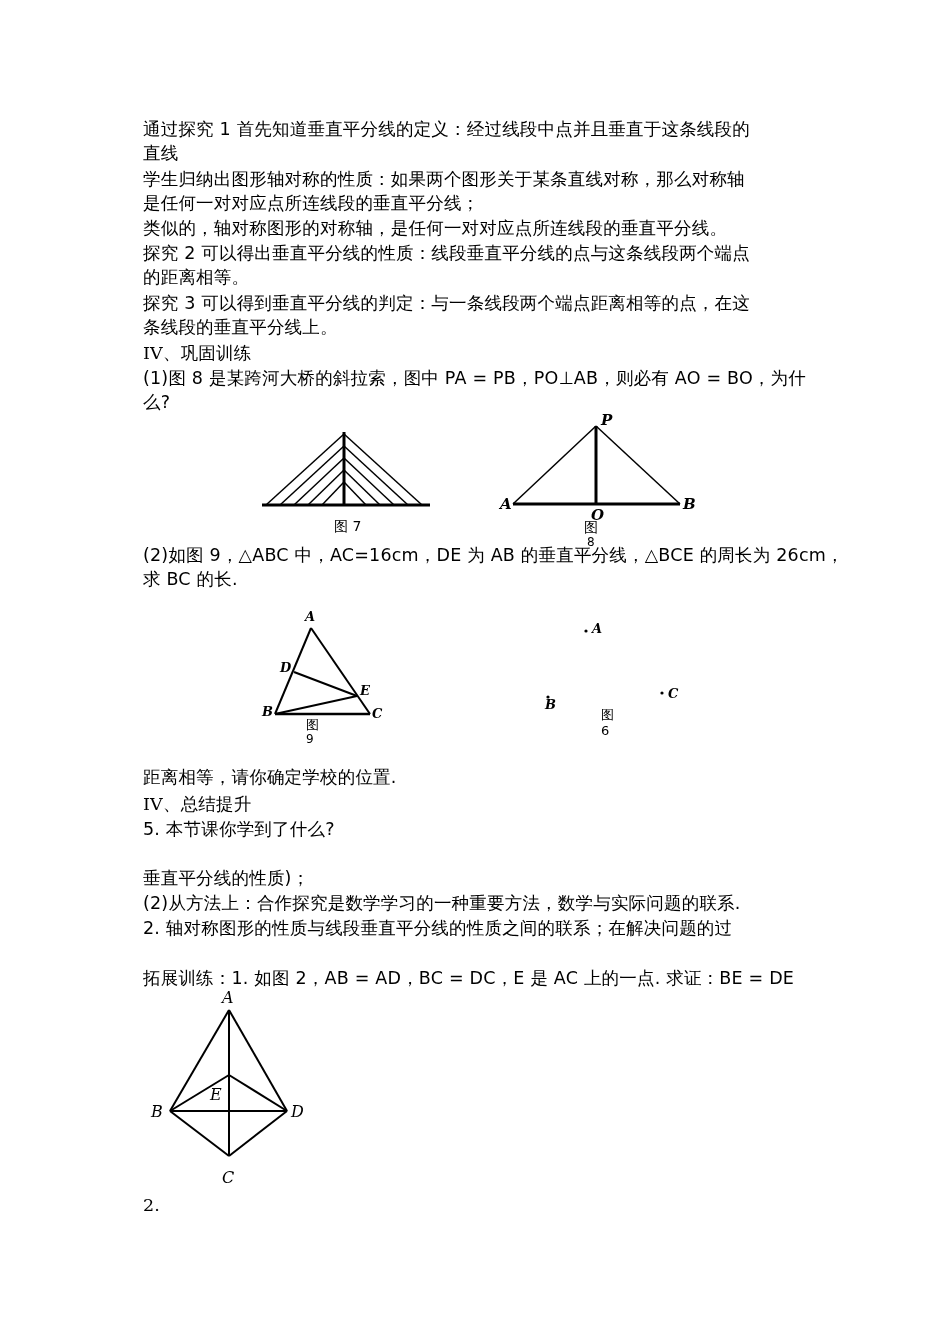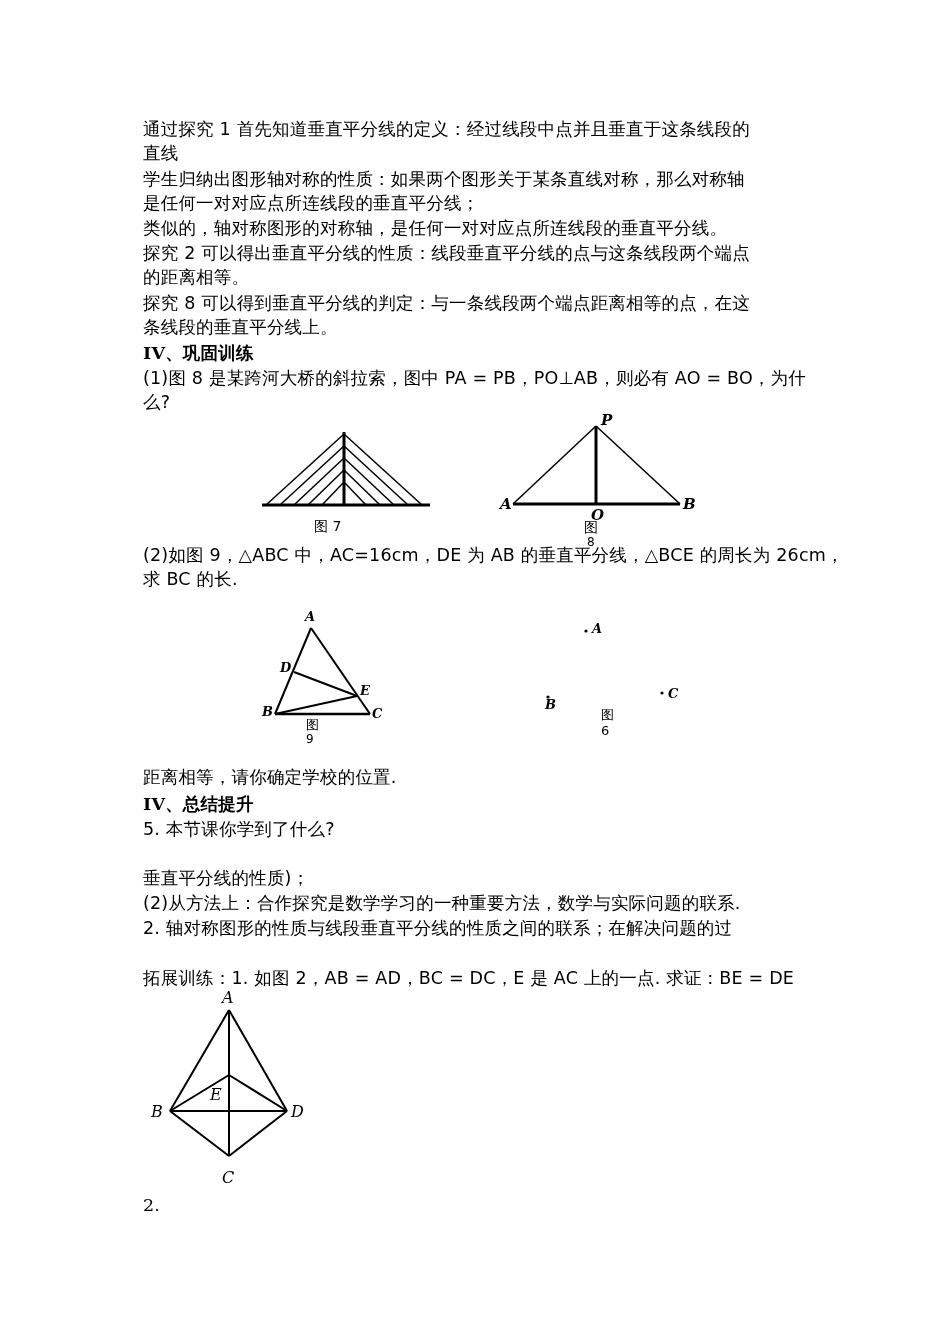--- a/index.html
+++ b/index.html
@@ -1,39 +1,39 @@
 <!DOCTYPE html>
 <html><head>
 <meta charset="utf-8">
 <style>
   html, body { margin:0; padding:0; background:#ffffff; }
   body { width:950px; height:1344px; position:relative; overflow:hidden;
          font-family:"DejaVu Sans", sans-serif; color:#000; }
   .page { position:absolute; left:0; top:0; width:950px; height:1344px; }
   .line { position:absolute; left:143px; font-size:17.5px; line-height:24px; white-space:nowrap; letter-spacing:0.2px; }
-  .bold { font-weight:bold; font-family:"DejaVu Serif", serif; }
+  .bold { font-weight:normal; font-family:"DejaVu Serif", serif; }
   .fig { position:absolute; }
   .cap { position:absolute; font-size:14px; line-height:16px; font-family:"DejaVu Sans", sans-serif; }
   .lbl { position:absolute; font-family:"DejaVu Serif", serif; font-style:italic; font-weight:bold; font-size:15px; }
   .lbl2 { position:absolute; font-family:"DejaVu Serif", serif; font-style:italic; font-size:16px; }
   svg { position:absolute; left:0; top:0; overflow:visible; }
 </style>
 </head>
 <body>
 
 <div class="page">
 
   <div class="line" style="top:117px">通过探究 1 首先知道垂直平分线的定义：经过线段中点并且垂直于这条线段的</div>
   <div class="line" style="top:141px">直线</div>
   <div class="line" style="top:167px">学生归纳出图形轴对称的性质：如果两个图形关于某条直线对称，那么对称轴</div>
   <div class="line" style="top:191px">是任何一对对应点所连线段的垂直平分线；</div>
   <div class="line" style="top:216px">类似的，轴对称图形的对称轴，是任何一对对应点所连线段的垂直平分线。</div>
   <div class="line" style="top:241px">探究 2 可以得出垂直平分线的性质：线段垂直平分线的点与这条线段两个端点</div>
   <div class="line" style="top:265px">的距离相等。</div>
-  <div class="line" style="top:291px">探究 8 可以得到垂直平分线的判定：与一条线段两个端点距离相等的点，在这</div>
+  <div class="line" style="top:291px">探究 3 可以得到垂直平分线的判定：与一条线段两个端点距离相等的点，在这</div>
   <div class="line" style="top:315px">条线段的垂直平分线上。</div>
 
   <div class="line bold" style="top:341px">IV、巩固训练</div>
   <div class="line" style="top:366px">(1)图 8 是某跨河大桥的斜拉索，图中 PA = PB，PO⊥AB，则必有 AO = BO，为什</div>
   <div class="line" style="top:390px">么?</div>
 
   <div class="fig" style="left:262px;top:430px;width:170px;height:100px">
     <svg width="170" height="100">
       <line x1="0" y1="75" x2="168" y2="75" stroke="#000" stroke-width="3"></line>
       <line x1="82" y1="2" x2="82" y2="75" stroke="#000" stroke-width="3"></line>
@@ -41,21 +41,21 @@
       <line x1="82" y1="16" x2="18" y2="75" stroke="#000" stroke-width="1.5"></line>
       <line x1="82" y1="28" x2="32" y2="75" stroke="#000" stroke-width="1.5"></line>
       <line x1="82" y1="40" x2="46" y2="75" stroke="#000" stroke-width="1.5"></line>
       <line x1="82" y1="52" x2="60" y2="75" stroke="#000" stroke-width="1.5"></line>
       <line x1="82" y1="4" x2="160" y2="75" stroke="#000" stroke-width="1.5"></line>
       <line x1="82" y1="16" x2="146" y2="75" stroke="#000" stroke-width="1.5"></line>
       <line x1="82" y1="28" x2="132" y2="75" stroke="#000" stroke-width="1.5"></line>
       <line x1="82" y1="40" x2="118" y2="75" stroke="#000" stroke-width="1.5"></line>
       <line x1="82" y1="52" x2="104" y2="75" stroke="#000" stroke-width="1.5"></line>
     </svg>
-    <div class="cap" style="left:52px;top:88px">图 7</div>
+    <div class="cap" style="left:72px;top:88px">图 7</div>
   </div>
 
   <div class="fig" style="left:500px;top:413px;width:200px;height:125px">
     <svg width="200" height="125">
       <line x1="13" y1="91" x2="180" y2="91" stroke="#000" stroke-width="3"></line>
       <line x1="96" y1="13" x2="96" y2="91" stroke="#000" stroke-width="3"></line>
       <line x1="96" y1="13" x2="13" y2="91" stroke="#000" stroke-width="1.5"></line>
       <line x1="96" y1="13" x2="180" y2="91" stroke="#000" stroke-width="1.5"></line>
     </svg>
     <div class="lbl" style="left:101px;top:-2px">P</div>

